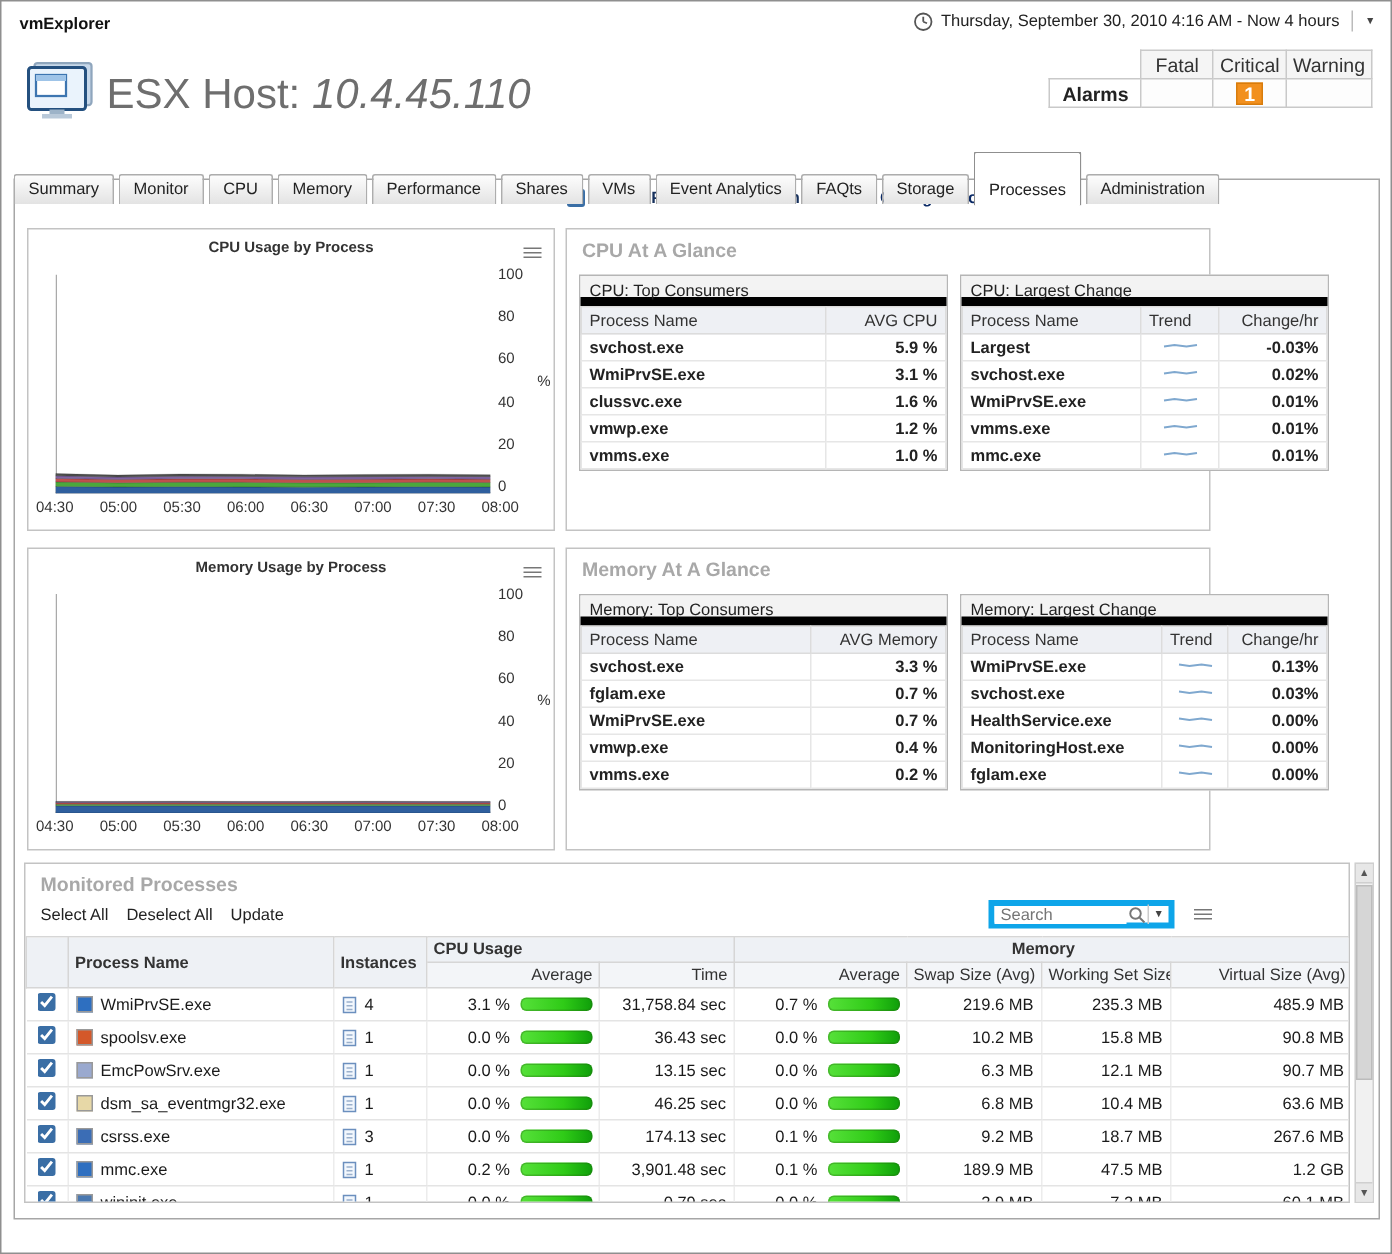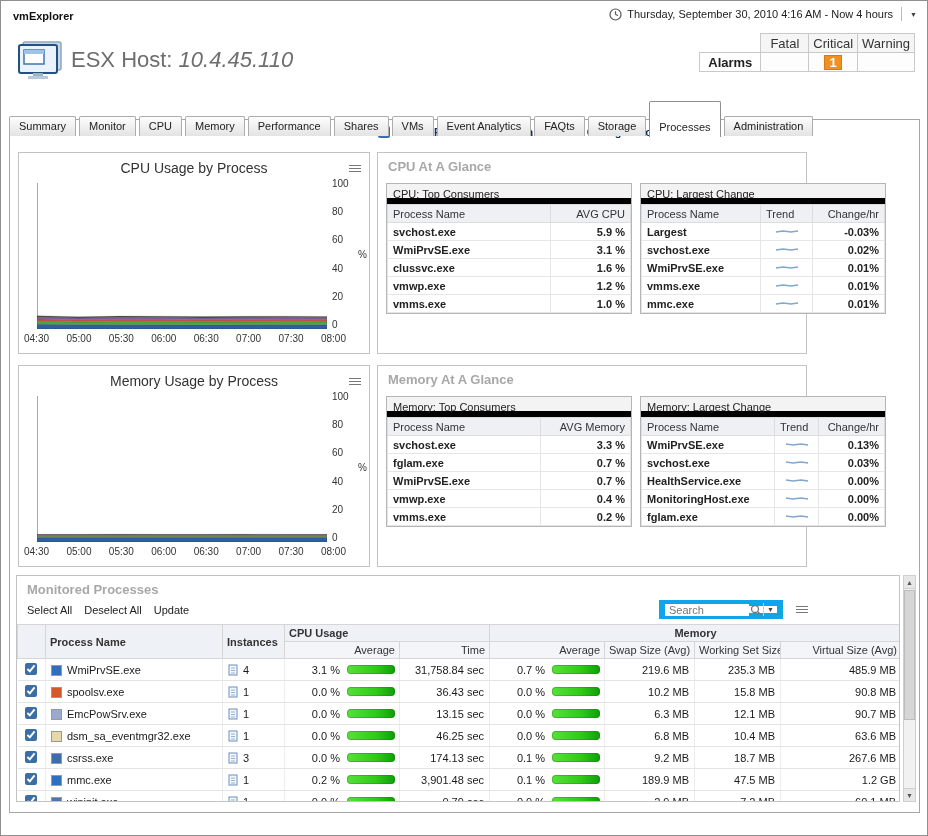--- a/index.html
+++ b/index.html
@@ -8,21 +8,21 @@
   .screen{position:relative;width:928px;height:836px;background:#fff;border:1px solid #8f8f8f;overflow:hidden;}
 
   
   .appname{position:absolute;left:12px;top:9px;font-weight:bold;font-size:11px;color:#111;}
   .timebar{position:absolute;right:10px;top:6px;display:flex;align-items:center;gap:5px;color:#222;cursor:pointer;}
   .timebar .sep{width:1px;height:14px;background:#bbb;margin:0 3px;}
   .caret{font-size:7px;color:#444;}
 
   
   .hosticon{position:absolute;left:16px;top:38px;width:48px;height:42px;}
-  .pagetitle{position:absolute;left:70px;top:46px;font-size:22px;color:#6e6e6e;white-space:nowrap;}
+  .pagetitle{position:absolute;left:70px;top:46px;font-size:28px;color:#6e6e6e;white-space:nowrap;}
   .pagetitle .val{font-style:italic;}
 
   .alarms{position:absolute;right:12px;top:32px;border-collapse:collapse;background:#fff;}
   .alarms td,.alarms th{border:1px solid #c9c9c9;height:19px;font-size:13px;}
   .alarms .corner{border:none;background:transparent;}
   .alarms .hcell{background:#f5f5f5;width:48px;text-align:center;font-weight:normal;color:#333;padding:0 4px;}
   .alarms .label{font-weight:bold;padding:0 8px;background:#fff;color:#222;}
   .alarms .cnt{width:48px;text-align:center;background:#fdfdfd;cursor:pointer;}
   .badge{display:inline-block;min-width:18px;padding:0 2px;background:#f2901e;border:1px solid #d87c0c;color:#fff;font-weight:bold;height:15px;line-height:14px;}
 
@@ -32,21 +32,21 @@
   .tab.active{background:#fff;padding-top:19px;position:relative;top:1px;border-color:#8f8f8f;}
 
   
   .contentbox{position:absolute;left:8px;top:118px;width:911px;height:694px;border:1px solid #a6a6a6;background:#fff;}
   .controls{position:absolute;left:368px;top:6px;display:flex;align-items:center;gap:26px;white-space:nowrap;}
   .collection{display:flex;align-items:center;gap:5px;font-weight:bold;color:#16305c;cursor:pointer;}
   .wizard{font-weight:bold;color:#0b2a66;cursor:pointer;}
 
   .panel{position:absolute;border:1px solid #c3c3c3;background:#fff;}
   .chart-panel{width:352px;height:202px;}
-  .chart-title{position:absolute;top:7px;left:0;right:0;text-align:center;color:#333;font-size:14px;}
+  .chart-title{position:absolute;top:7px;left:0;right:0;text-align:center;color:#333;font-size:10px;font-weight:bold;}
   .menu-icon{position:absolute;right:7px;top:10px;width:14px;height:12px;cursor:pointer;}
   .plot{position:absolute;left:18px;top:30px;}
   .ylabels{position:absolute;left:313px;top:25px;height:152px;width:22px;display:flex;flex-direction:column;justify-content:space-between;font-size:10px;color:#333;}
   .ylab{position:absolute;right:2px;top:96px;font-size:10px;color:#333;}
   .xlabels{position:absolute;left:5px;top:180px;width:322px;display:flex;justify-content:space-between;font-size:10px;color:#333;}
 
   .glance{width:430px;height:202px;}
   .panel-title{position:absolute;top:6px;left:10px;color:#a8a8a8;font-weight:bold;font-size:13px;}
   .subtable{position:absolute;border:1px solid #b5b5b5;background:#fff;}
   .st-title{height:20px;line-height:20px;padding-left:6px;background:#f3f3f3;border-bottom:6px solid #000000;color:#222;}
@@ -54,21 +54,21 @@
   .subtable th{background:#eef0f4;font-weight:normal;color:#333;border:1px solid #dcdcdc;height:18px;padding:0 5px;text-align:left;}
   .subtable td{border:1px solid #e6e6e6;height:18px;padding:0 5px;color:#222;overflow:hidden;white-space:nowrap;font-weight:bold;}
   .num{text-align:right;}
   .ctr{text-align:center;}
   .trend-cell{text-align:center;}
 
   
   .monitored{width:884px;height:227px;overflow:hidden;}
   .toolbar{position:absolute;left:10px;top:28px;display:flex;gap:12px;}
   .tool-link{color:#222;cursor:pointer;}
-  .searchbox{position:absolute;left:642px;top:24px;width:124px;height:19px;border:6px solid #0ea5e9;background:#fff;display:flex;align-items:center;}
+  .searchbox{position:absolute;left:642px;top:24px;width:124px;height:19px;border:4px solid #0ea5e9;background:#fff;display:flex;align-items:center;}
   .searchbox input{flex:1;border:none;outline:none;font-family:"Liberation Sans",sans-serif;font-size:11px;padding:0 4px;min-width:0;color:#333;}
   .searchbox .s-div{width:1px;height:13px;background:#ccc;}
   .searchbox .s-caret{font-size:7px;color:#444;padding:0 3px;cursor:pointer;}
   .menu-icon.tbl{right:auto;left:778px;top:28px;}
 
   .proc{position:absolute;left:0;top:48px;border-collapse:collapse;width:884px;table-layout:fixed;}
   .proc th{background:#eef1f5;border:1px solid #d6d6d6;font-weight:bold;color:#333;height:17px;padding:0 4px;font-size:11px;overflow:hidden;white-space:nowrap;}
   .proc th.sub{font-weight:normal;text-align:right;background:#f3f5f8;}
   .proc th.tl{text-align:left;}
   .proc th.grpc{text-align:center;}

